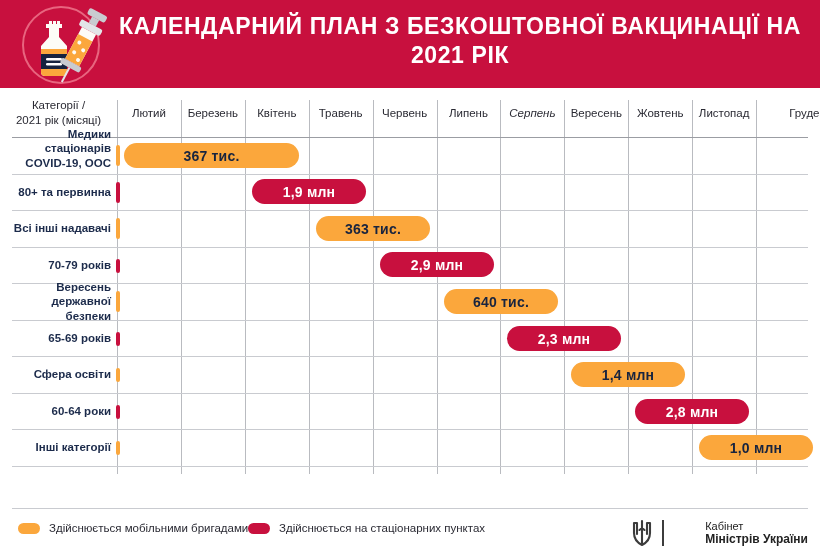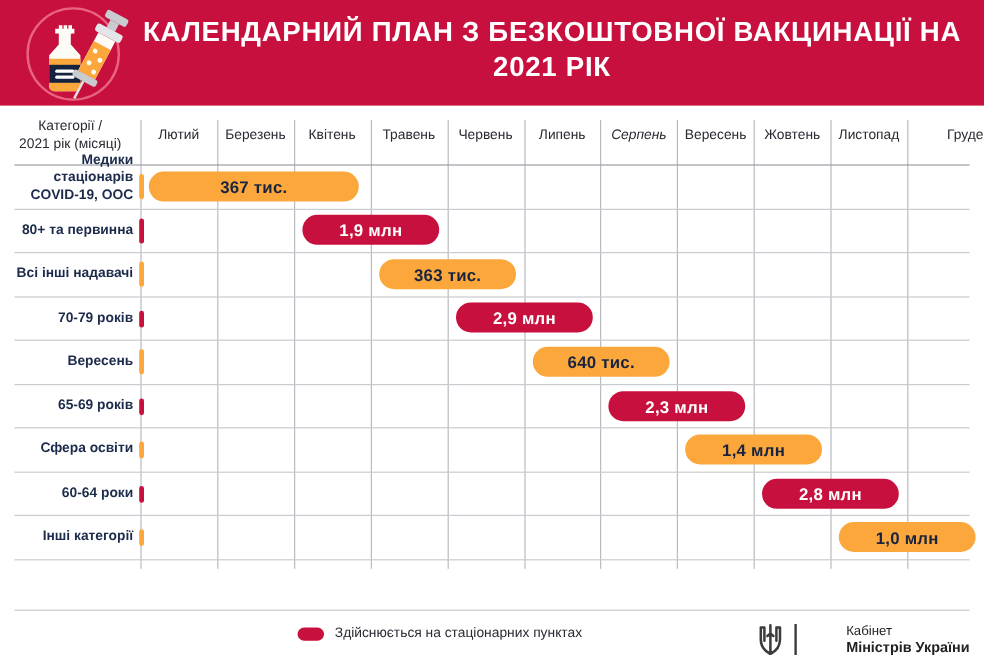--- a/index.html
+++ b/index.html
@@ -292,20 +292,21 @@
         </div>
         <div class="row-label" style="top: 158.65px; height: 36.55px;">
           <span>70-79 років</span>
         </div>
         <div class="row-tick" style="top: 170.65px; height: 14px; background: rgb(200, 16, 62);"></div>
         <div class="bar station" style="left: 380px; width: 114px; top: 164px;">
           <span>2,9 млн</span>
         </div>
         <div class="row-label" style="top: 195.2px; height: 36.55px;">
           <span>Вересень</span>
+          <span>державної безпеки</span>
         </div>
         <div class="row-tick" style="top: 203.2px; height: 21px; background: rgb(251, 167, 60);"></div>
         <div class="bar mobile" style="left: 444px; width: 114px; top: 201px;">
           <span>640 тис.</span>
         </div>
         <div class="row-label" style="top: 231.75px; height: 36.55px;">
           <span>65-69 років</span>
         </div>
         <div class="row-tick" style="top: 243.75px; height: 14px; background: rgb(200, 16, 62);"></div>
         <div class="bar station" style="left: 507px; width: 114px; top: 238px; text-align: right;">
@@ -331,20 +332,24 @@
         <div class="row-tick" style="top: 353.4px; height: 14px; background: rgb(251, 167, 60);"></div>
         <div class="bar mobile" style="left: 699px; width: 114px; top: 347px;">
           <span>1,0 млн</span>
         </div>
       </div>
   </div>
 
   <div class="legend">
     <div class="legend-sep"></div>
 
+    <div class="legend-item" style="left:18px;">
+      <span class="swatch mobile"></span>
+      <span>Здійснюється мобільними бригадами</span>
+    </div>
 
     <div class="legend-item" style="left:248px;">
       <span class="swatch station"></span>
       <span>Здійснюється на стаціонарних пунктах</span>
     </div>
 
     <div class="cmu">
       <svg width="24" height="28" viewBox="0 0 24 28">
         <path d="M12 2 L12 26 M4 4 L4 14 Q4 22 12 26 Q20 22 20 14 L20 4 M4 4 L7 4 L7 15 M20 4 L17 4 L17 15 M12 9 L9.5 11 M12 9 L14.5 11" stroke="#3C3C3C" stroke-width="2.1" fill="none" stroke-linecap="round" stroke-linejoin="round"></path>
       </svg>

